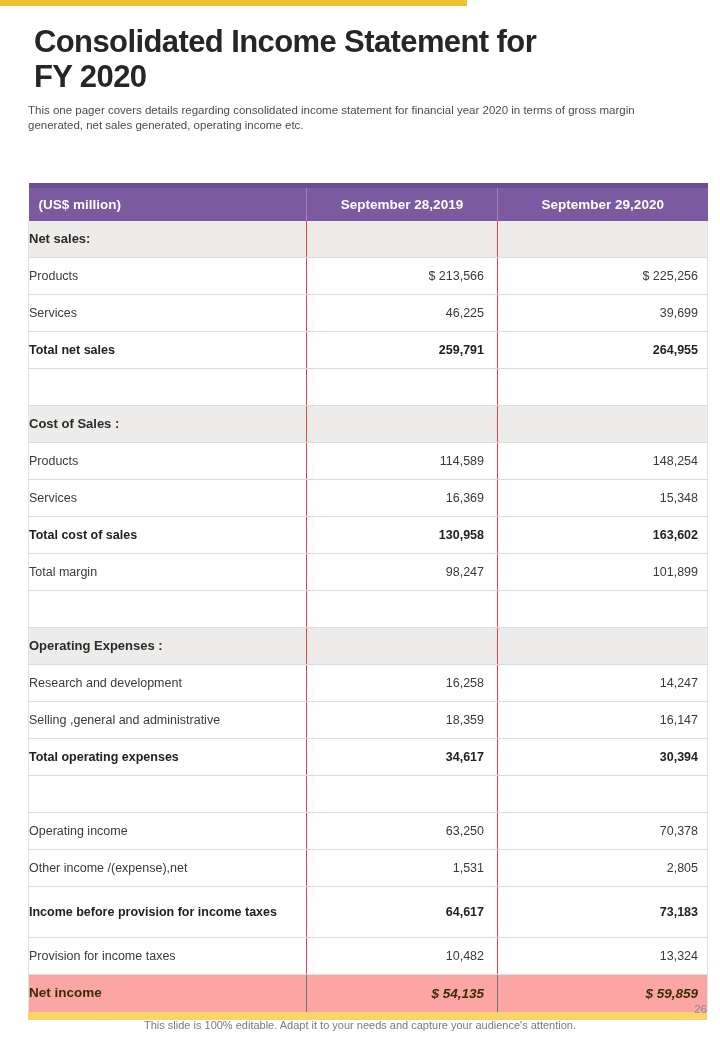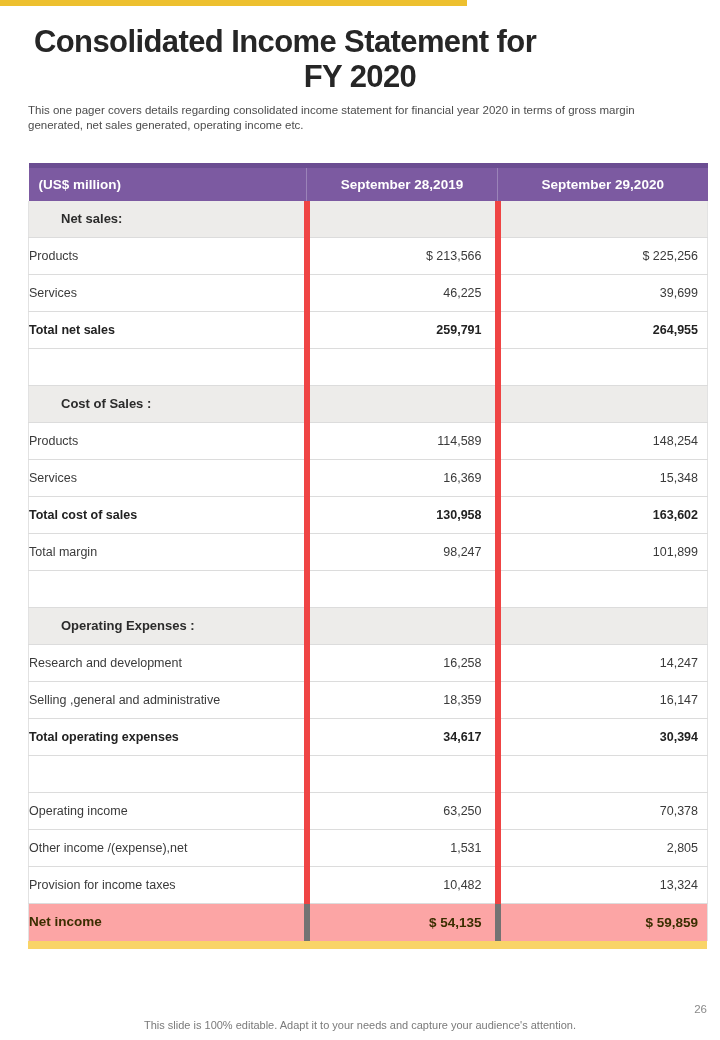--- a/index.html
+++ b/index.html
@@ -25,76 +25,76 @@
   }
   .page-subtitle {
     margin-top:9px; font-size:11.5px; line-height:1.32;
     color:#4c4c4c; width:648px;
   }
   .table-wrap {
     position:absolute; top:163px; left:28px; width:679px;
   }
   table.income {
     width:679px; border-collapse:collapse; table-layout:fixed;
-    font-size:12.5px; color:#3a3a3a;
+    font-size:12.5px; color:#3a3a3a;margin-top:20px;
   }
   table.income th {
     background:#7C5AA1; color:#ffffff;
     font-size:13.5px; font-weight:bold;
     height:33px; padding:0 10px;
     border-top:5px solid #6B4D92;
     border-left:1px solid #9B83B9;
   }
   table.income th:first-child { text-align:left; border-left:none; }
   table.income th.col-num { text-align:center; }
   table.income td {
     height:36px; padding:0;
     border-bottom:1px solid #DCDCDC;
     background:#ffffff;
   }
   table.income tr td:first-child { border-left:1px solid #E2E2E2; }
   table.income tr td:last-child  { border-right:1px solid #E2E2E2; }
-  table.income td.c2, table.income td.c3 { border-left:6px solid #ef4444; }
+  table.income td.c2, table.income td.c3 { border-left:1px solid #ef4444; }
   td.label { text-align:left; padding-left:10px; padding-right:8px; line-height:1.2; }
   td.num   { text-align:right; }
   td.c2.num { padding-right:13px; }
   td.c3.num { padding-right:9px; }
   tr.row-section td { background:#EDECEA; }
-  tr.row-section td.label { font-weight:bold; font-size:13px; color:#2b2b2b;padding-left:32px; }
+  tr.row-section td.label { font-weight:bold; font-size:13px; color:#2b2b2b; }
   tr.row-total td { font-weight:bold; color:#222; }
   tr.row-tall td { height:50px; font-weight:bold; color:#222; }
   tr.row-spacer td { background:#ffffff; }
   tr.row-netincome td {
     background:#fca5a5; font-weight:bold; color:#3a2e00;
     font-size:13.5px; height:37px;
     border-bottom:none;
     border-left-color:#F5B417; border-right-color:#F5B417;
   }
-  tr.row-netincome td.c2, tr.row-netincome td.c3 { border-left:6px solid #737373; }
+  tr.row-netincome td.c2, tr.row-netincome td.c3 { border-left:1px solid #737373;font-style:italic; }
   .net-shadow {
     width:679px; height:8px; background:#F9D468;
   }
   .footer-note {
     position:absolute; bottom:9px; left:0; width:720px;
     text-align:center; font-size:11px; color:#7a7a7a;
   }
   .page-number {
     position:absolute; right:13px; bottom:25px;
     font-size:11.5px; color:#8a8a8a;
   }
 </style>
 </head>
 <body>
 
 <div class="accent-top"></div>
 
 <div class="header-block">
   <h1 class="page-title">
     <span style="display:block;">Consolidated Income Statement for</span>
-    <span style="display:block;text-align:center;">FY 2020</span>
+    <span style="display:block;">FY 2020</span>
   </h1>
   <div class="page-subtitle">This one pager covers details regarding consolidated income statement for financial year 2020 in terms of gross margin generated, net sales generated, operating income etc.</div>
 </div>
 
 <div class="table-wrap">
   <table class="income">
     <colgroup>
       <col style="width:278px">
         <col style="width:191px">
         <col style="width:210px">
@@ -190,20 +190,25 @@
         <tr class="row-normal">
           <td class="label c1">Operating income</td>
           <td class="num c2">63,250</td>
           <td class="num c3">70,378</td>
         </tr>
         <tr class="row-normal">
           <td class="label c1">Other income /(expense),net</td>
           <td class="num c2">1,531</td>
           <td class="num c3">2,805</td>
         </tr>
+        <tr class="row-tall">
+          <td class="label c1">Income before provision for income taxes</td>
+          <td class="num c2">64,617</td>
+          <td class="num c3">73,183</td>
+        </tr>
         <tr class="row-normal">
           <td class="label c1">Provision for income taxes</td>
           <td class="num c2">10,482</td>
           <td class="num c3">13,324</td>
         </tr>
         <tr class="row-netincome">
           <td class="label c1">Net income</td>
           <td class="num c2">$ 54,135</td>
           <td class="num c3">$ 59,859</td>
         </tr>

